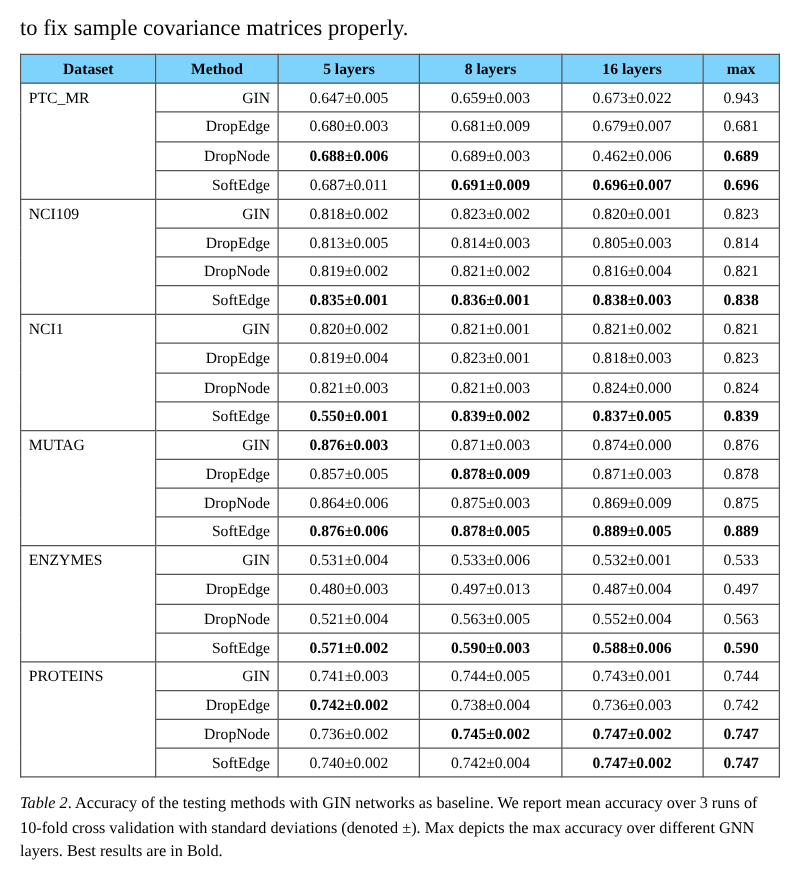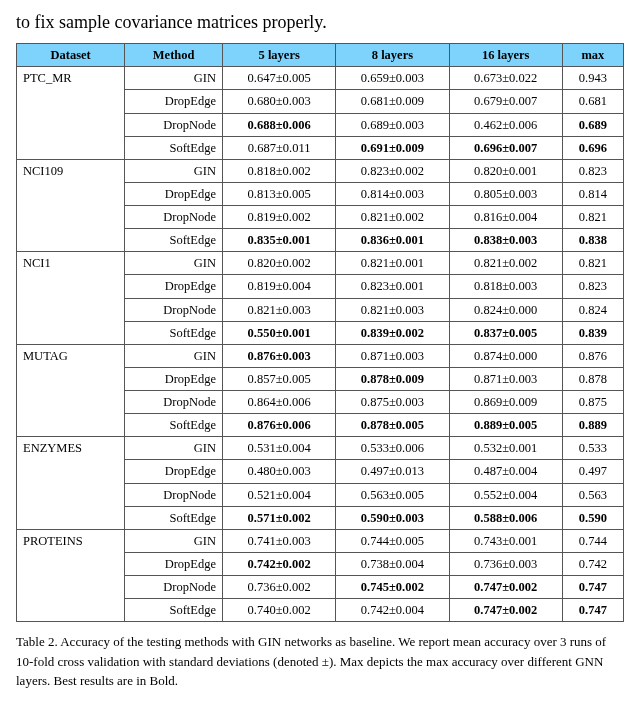--- a/index.html
+++ b/index.html
@@ -38,21 +38,21 @@
     td.dataset {
       text-align: left;
       vertical-align: top;
       font-weight: normal;
     }
     .caption {
       font-size: 13px;
       line-height: 1.5;
       margin-top: 4px;
     }
-    .caption-label { }
+    .caption-label { font-style: italic; }
   </style>
 </head>
 <body>
 
 <p class="intro-text">to fix sample covariance matrices properly.</p>
 
 <table>
   <thead>
     <tr>
       <th>Dataset</th>

